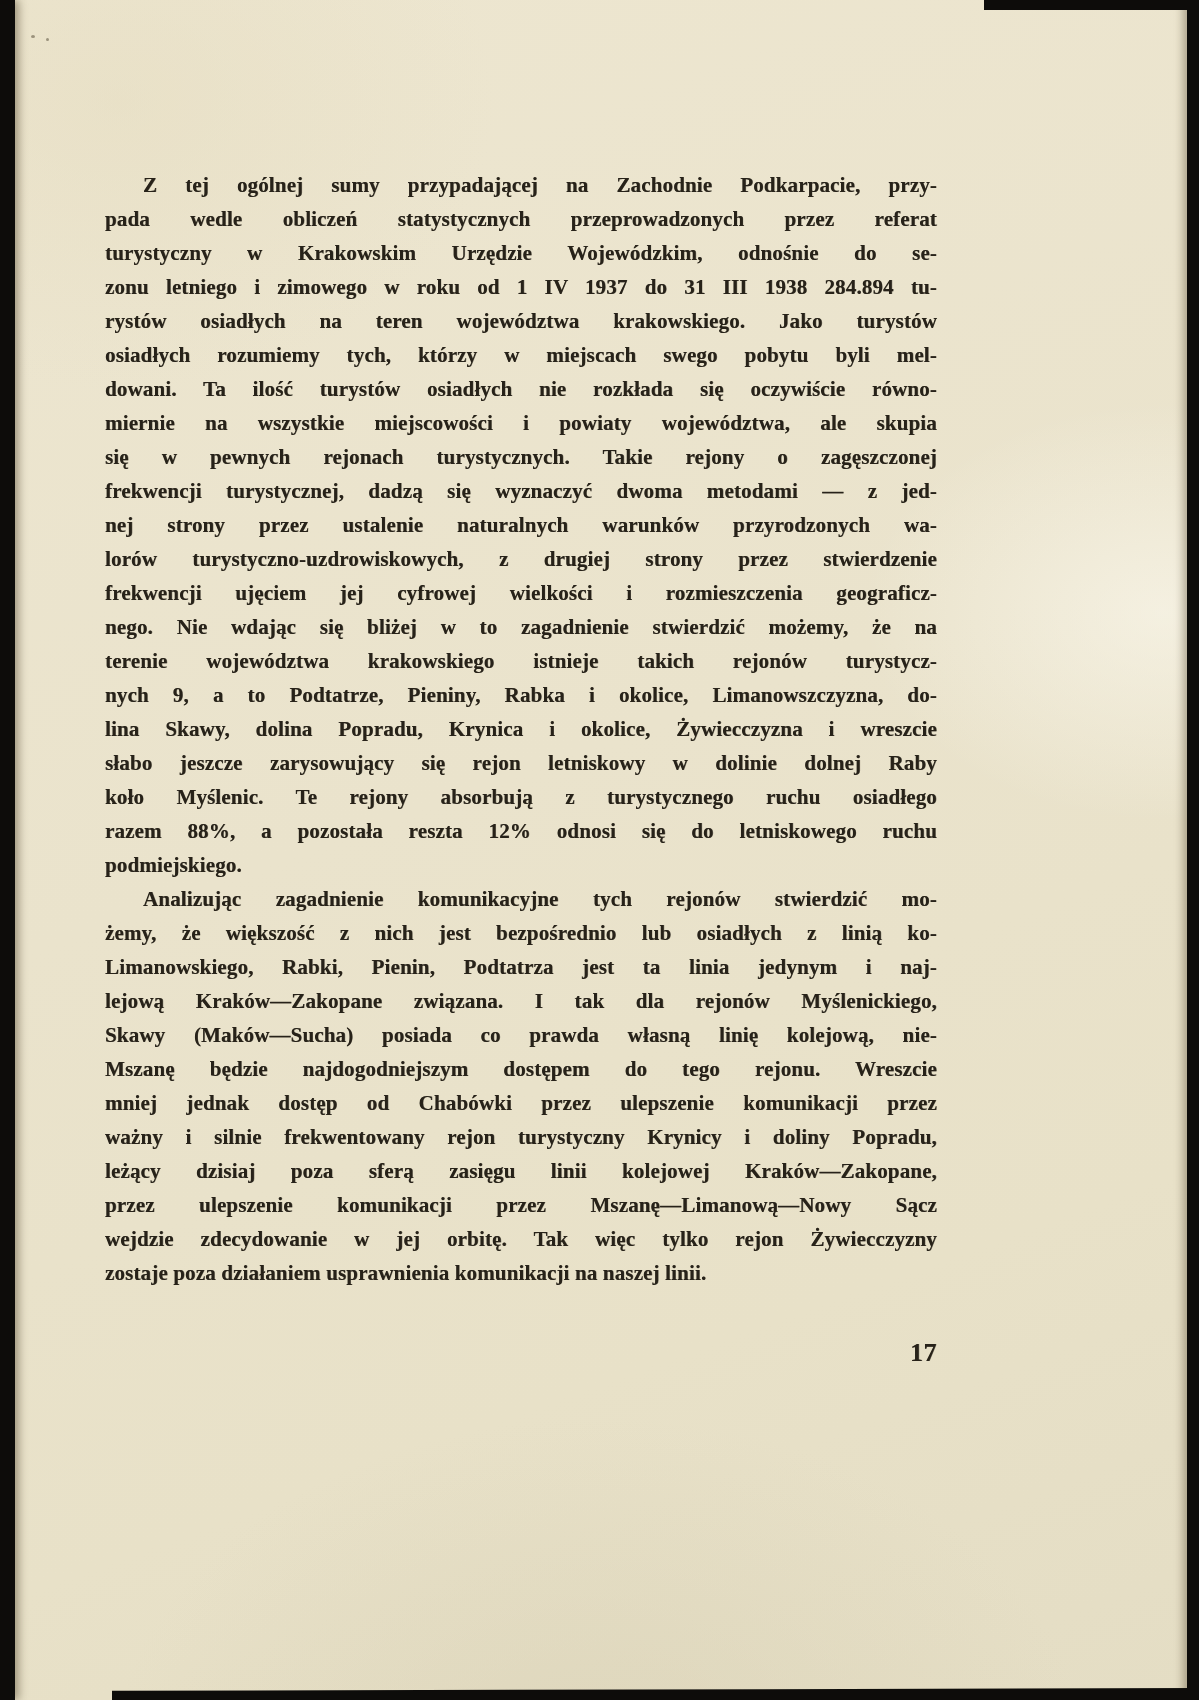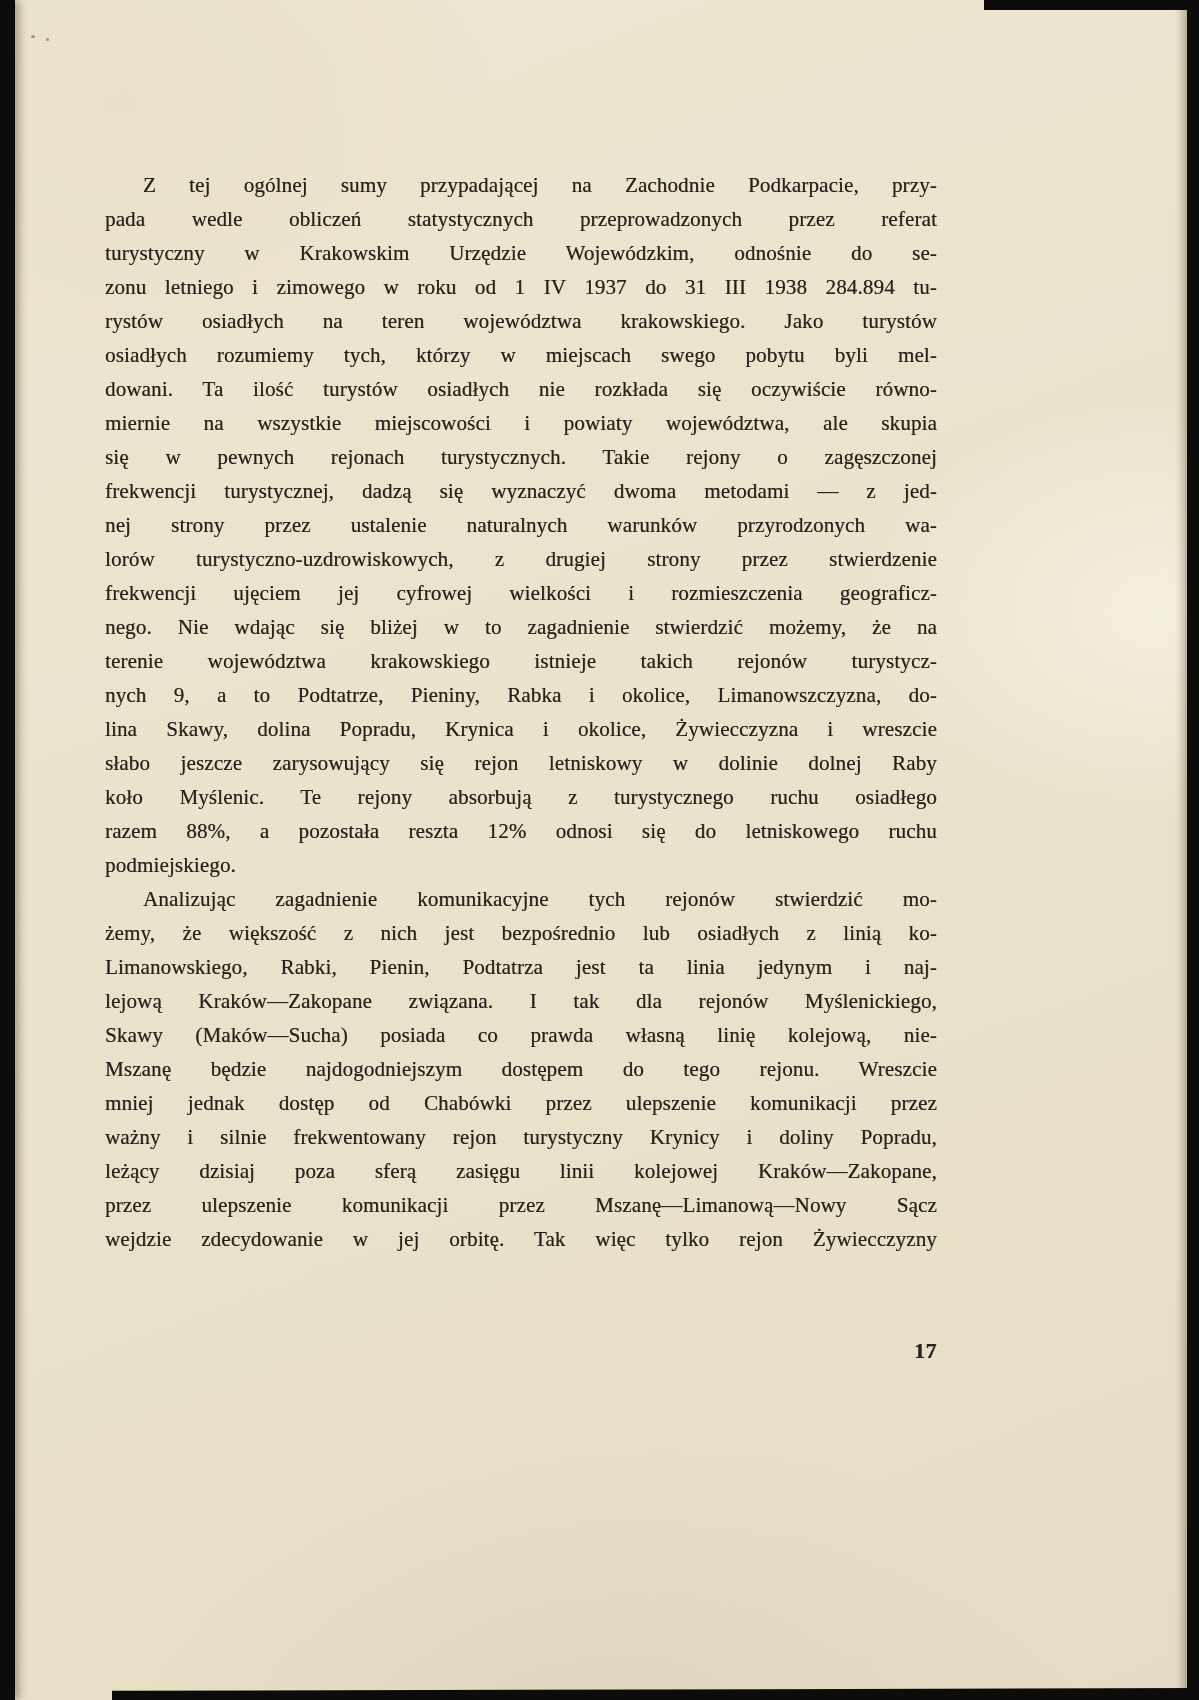--- a/index.html
+++ b/index.html
@@ -61,34 +61,35 @@
     line-height: 34px;
     letter-spacing: 0.15px;
     text-shadow: 0.4px 0.2px 0 rgba(39,34,25,0.55);
   }
   .paragraph { margin: 0; }
   .line {
     text-align: justify;
     text-align-last: justify;
     -moz-text-align-last: justify;
     white-space: normal;
+    font-weight: bold;
   }
   .line.first { text-indent: 38px; }
   .line.last {
     text-align-last: left;
     -moz-text-align-last: left;
   }
   .page-number {
     position: absolute;
     left: 105px;
     top: 1338px;
     width: 832px;
     text-align: right;
     color: #272219;
-    font-size: 22px;
+    font-size: 26px;
     font-weight: bold;
     letter-spacing: 0.5px;
     text-shadow: 0.4px 0.2px 0 rgba(39,34,25,0.55);
   }
 </style>
 </head>
 <body>
 
 <div class="scan">
   <div class="edge edge-left"></div>
@@ -127,17 +128,18 @@
         <div class="line">żemy, że większość z nich jest bezpośrednio lub osiadłych z linią ko-</div>
         <div class="line">Limanowskiego, Rabki, Pienin, Podtatrza jest ta linia jedynym i naj-</div>
         <div class="line">lejową Kraków—Zakopane związana. I tak dla rejonów Myślenickiego,</div>
         <div class="line">Skawy (Maków—Sucha) posiada co prawda własną linię kolejową, nie-</div>
         <div class="line">Mszanę będzie najdogodniejszym dostępem do tego rejonu. Wreszcie</div>
         <div class="line">mniej jednak dostęp od Chabówki przez ulepszenie komunikacji przez</div>
         <div class="line">ważny i silnie frekwentowany rejon turystyczny Krynicy i doliny Popradu,</div>
         <div class="line">leżący dzisiaj poza sferą zasięgu linii kolejowej Kraków—Zakopane,</div>
         <div class="line">przez ulepszenie komunikacji przez Mszanę—Limanową—Nowy Sącz</div>
         <div class="line">wejdzie zdecydowanie w jej orbitę. Tak więc tylko rejon Żywiecczyzny</div>
+        <div class="line last">zostaje poza działaniem usprawnienia komunikacji na naszej linii.</div>
       </div>
     </div>
 
   <div class="page-number">17</div>
 </div>
 
 </body></html>

